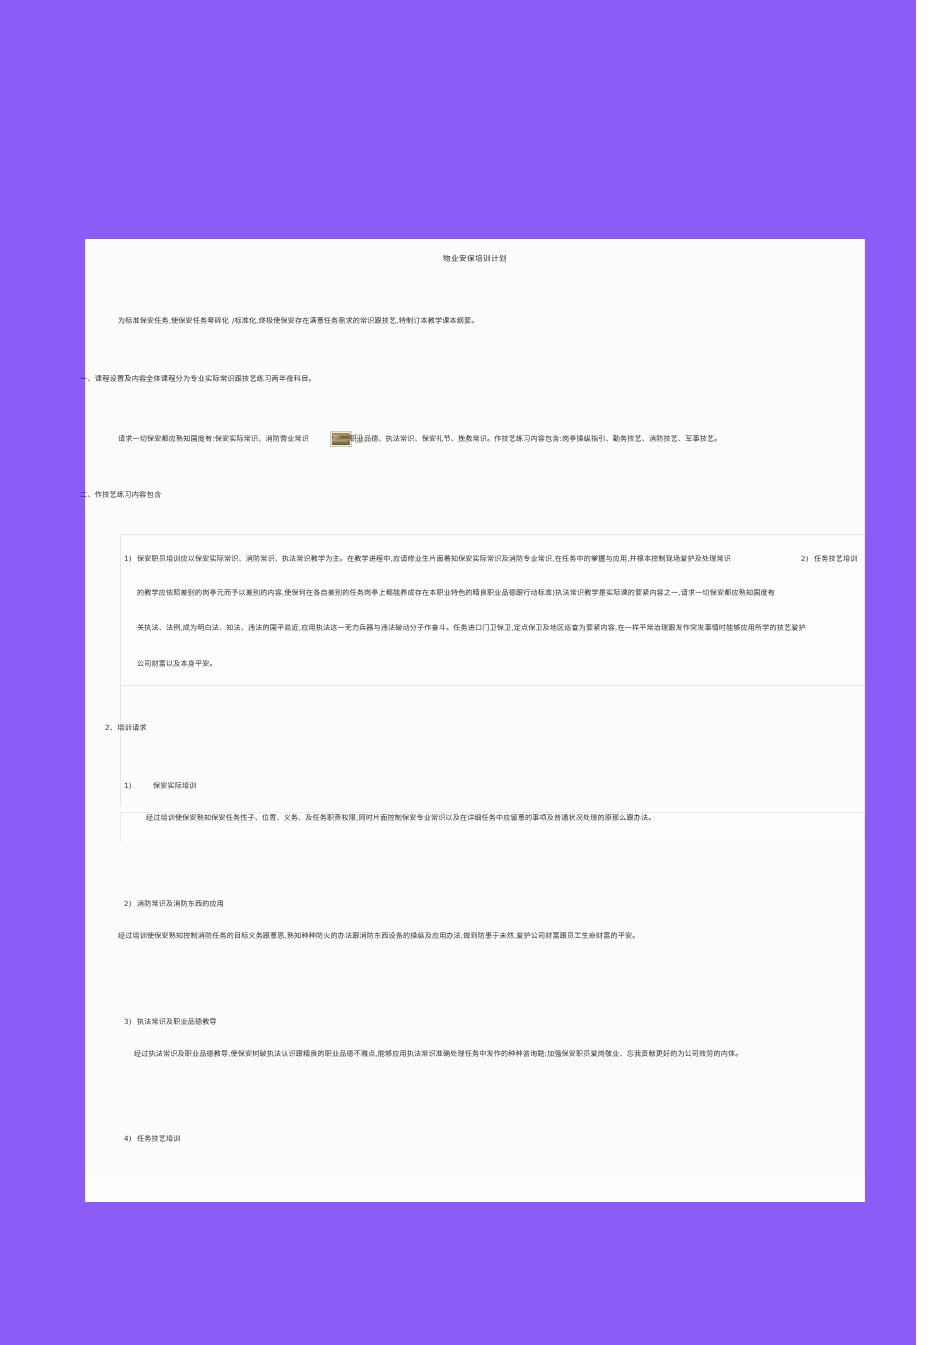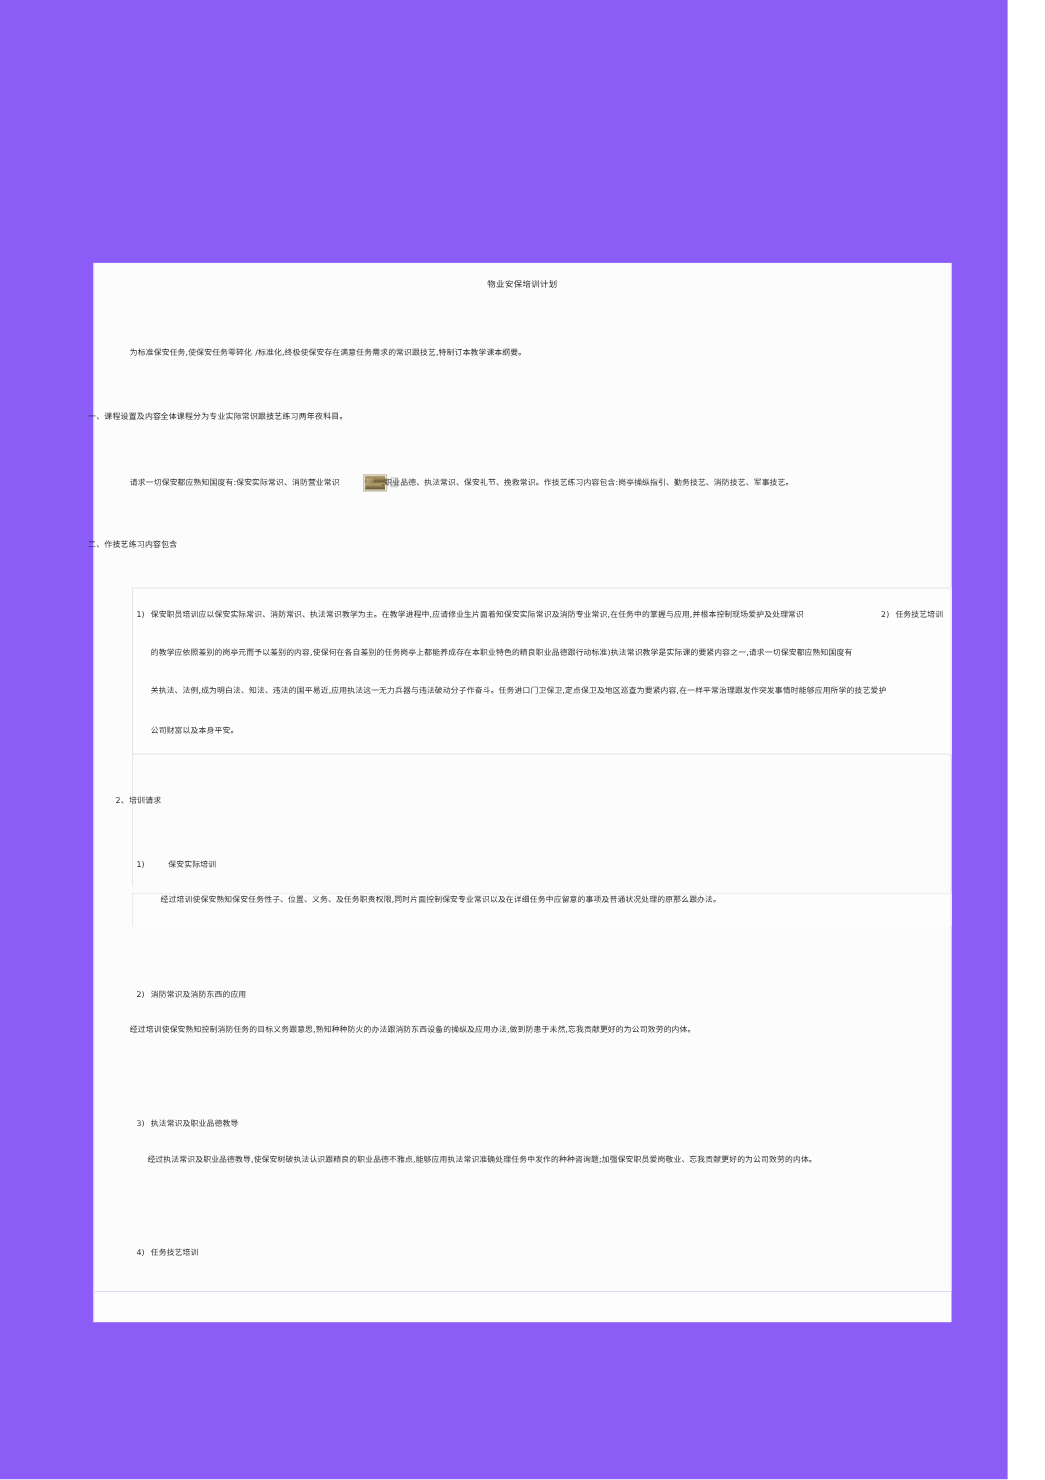--- a/index.html
+++ b/index.html
@@ -196,21 +196,21 @@
   <div class="t heading" style="left:105px; top:723px;">2、培训请求</div>
 
   <div class="t" style="left:124px; top:781px;">1)</div>
   <div class="t" style="left:137px; top:781px;margin-left:16px;">保安实际培训</div>
 
   <div class="inner-box2"></div>
   <div class="t" style="left:118px; top:813px;padding-left:28px;">经过培训使保安熟知保安任务性子、位置、义务、及任务职责权限,同时片面控制保安专业常识以及在详细任务中应留意的事项及普通状况处理的原那么跟办法。</div>
 
   <div class="t" style="left:124px; top:899px;">2)</div>
   <div class="t" style="left:137px; top:899px;">消防常识及消防东西的应用</div>
-  <div class="t" style="left:118px; top:931px;">经过培训使保安熟知控制消防任务的目标义务跟意思,熟知种种防火的办法跟消防东西设备的操纵及应用办法,做到防患于未然,忘我贡献更好的为公司效劳的内体。</div>
+  <div class="t" style="left:118px; top:931px;">经过培训使保安熟知控制消防任务的目标义务跟意思,熟知种种防火的办法跟消防东西设备的操纵及应用办法,做到防患于未然,爱护公司财富跟员工生命财富的平安。</div>
 
   <div class="t" style="left:124px; top:1017px;">3)</div>
   <div class="t" style="left:137px; top:1017px;">执法常识及职业品德教导</div>
   <div class="t" style="left:118px; top:1049px;padding-left:16px;">经过执法常识及职业品德教导,使保安树破执法认识跟精良的职业品德不雅点,能够应用执法常识准确处理任务中发作的种种咨询题;加强保安职员爱岗敬业、忘我贡献更好的为公司效劳的内体。</div>
 
   <div class="t" style="left:124px; top:1134px;">4)</div>
   <div class="t" style="left:137px; top:1134px;">任务技艺培训</div>
 
 </div>
 

